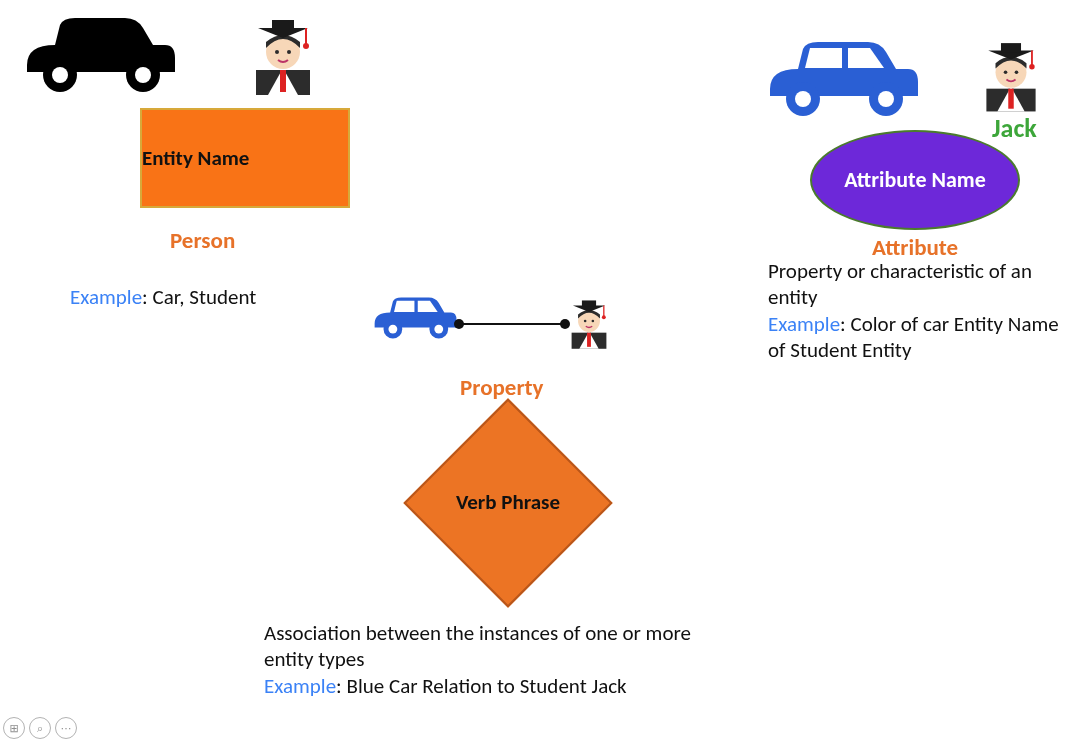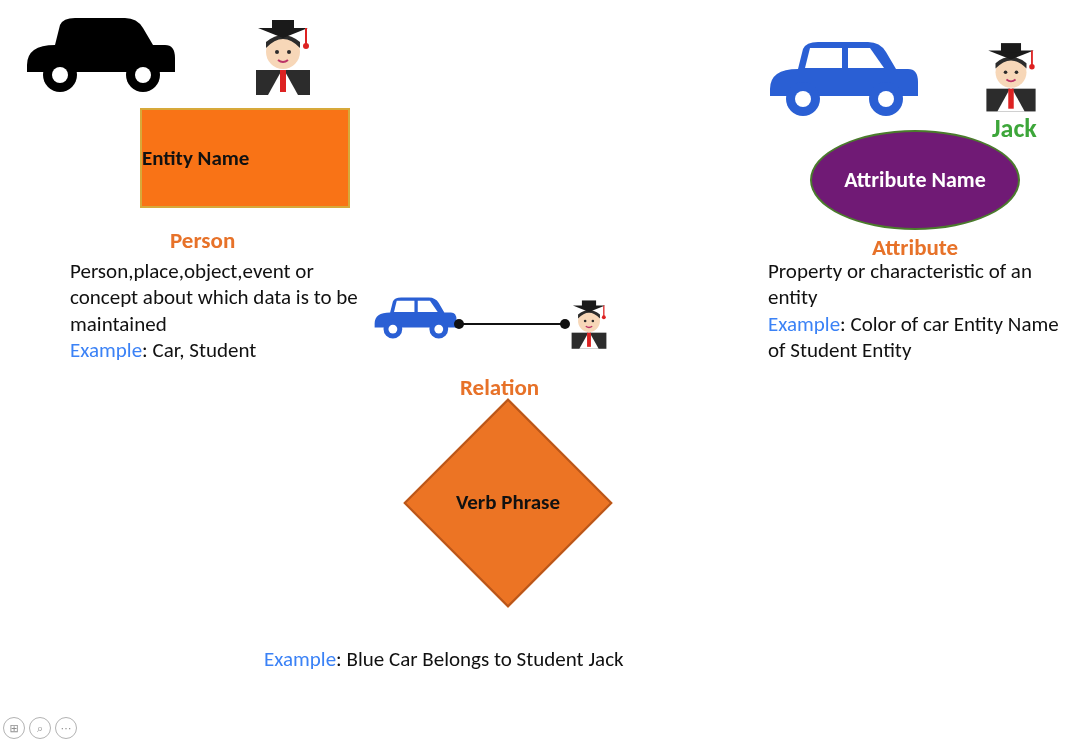--- a/index.html
+++ b/index.html
@@ -33,21 +33,21 @@
   .entity-desc { left: 70px; top: 258px; width: 290px; }
   .attribute-desc { left: 768px; top: 258px; width: 295px; }
   .relation-desc { left: 264px; top: 620px; width: 480px; }
 
   .example-word { color: #3b82f6; font-weight: normal; }
 
   
   .attr-ellipse {
     left: 810px; top: 130px;
     width: 210px; height: 100px;
-    background: #701a75;
+    background: #6d28d9;
     border: 2px solid #4b7b2d;
     border-radius: 50%;
     display: flex; align-items: center; justify-content: center;
     color: #fff; font-weight: bold; font-size: 22px; text-align: center; line-height: 1.2;
   }
   .jack-label { left: 992px; top: 112px; color: #3da63a; font-weight: bold; font-size: 26px; }
 
   
   .diamond-wrap {
     left: 398px; top: 408px;
@@ -119,21 +119,21 @@
     <circle cx="51" cy="42" r="2" fill="#2c2c2c"></circle>
     <path d="M40 50 Q45 54 50 50" stroke="#b36" stroke-width="2" fill="none"></path>
   </svg>
 </div>
 
 <div class="abs entity-box">
   <span>Entity Name</span>
 </div>
 <div class="abs label-orange entity-label">Person</div>
 <div class="abs desc entity-desc">
-  <span>Person,place,object,event or concept about which data is to be maintained</span><br>
+  <br>
   <span class="example-word">Example</span><span>: Car, Student</span>
 </div>
 
 <div class="abs car-blue-right">
   <svg width="170" height="90" viewBox="0 0 170 90">
     <path fill="#2a5fd4" d="M12 55 Q12 35 40 35 L45 15 Q48 8 60 8 L110 8 Q122 8 128 18 L138 35 L150 35 Q160 35 160 48 L160 62 L150 62 L12 62 Z"></path>
     <path fill="#fff" d="M52 14 L84 14 L84 34 L47 34 Z"></path>
     <path fill="#fff" d="M90 14 L112 14 L126 34 L90 34 Z"></path>
     <circle cx="45" cy="65" r="17" fill="#2a5fd4"></circle>
     <circle cx="45" cy="65" r="8" fill="#fff"></circle>
@@ -192,29 +192,29 @@
     <path d="M28 38 Q45 20 62 38 L62 32 Q45 18 28 32 Z" fill="#2c2c2c"></path>
     <polygon points="20,18 70,18 45,28" fill="#1a1a1a"></polygon>
     <rect x="34" y="10" width="22" height="10" fill="#1a1a1a"></rect>
     <line x1="68" y1="18" x2="68" y2="34" stroke="#d22" stroke-width="2"></line>
     <circle cx="68" cy="36" r="3" fill="#d22"></circle>
     <circle cx="39" cy="42" r="2" fill="#2c2c2c"></circle>
     <circle cx="51" cy="42" r="2" fill="#2c2c2c"></circle>
     <path d="M40 50 Q45 54 50 50" stroke="#b36" stroke-width="2" fill="none"></path>
   </svg>
 </div>
-<div class="abs label-orange relation-label">Relation</div>
+<div class="abs label-orange relation-label">Property</div>
 
 <div class="abs diamond-wrap">
   <div class="diamond"></div>
   <div class="diamond-text">Verb Phrase</div>
 </div>
 <div class="abs desc relation-desc">
-  <br>
-  <span class="example-word">Example</span><span>: Blue Car Belongs to Student Jack</span>
+  <span>Association between the instances of one or more entity types</span><br>
+  <span class="example-word">Example</span><span>: Blue Car Relation to Student Jack</span>
 </div>
 
 <div class="abs controls">
   <div class="ctrl">
       <span>⊞</span>
     </div>
   <div class="ctrl">
       <span>⌕</span>
     </div>
   <div class="ctrl">

